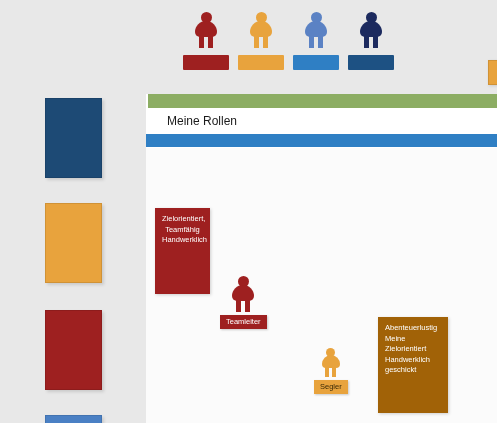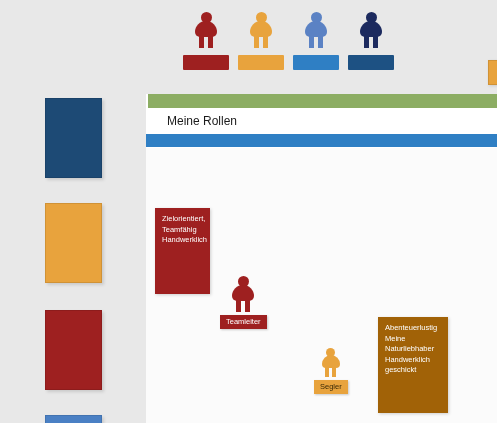--- a/index.html
+++ b/index.html
@@ -237,30 +237,30 @@
     <div class="bar-green"></div>
 
     <div class="title-row">
       <span class="title">Meine Rollen</span>
     </div>
 
     <div class="bar-blue"></div>
 
     <div class="board">
 
-      <div class="note" style="left:9px;top:60px;width:55px;height:86px;background:#9e2020;">
+      <div class="note" style="left:9px;top:60px;width:55px;height:86px;background:#9e2020;text-align:center;">
         <div>Zielorientiert,</div>
         <div>Teamfähig</div>
         <div>Handwerklich</div>
       </div>
 
       <div class="note" style="left:232px;top:169px;width:70px;height:96px;background:#a16207;">
         <div>Abenteuerlustig</div>
         <div>Meine</div>
-        <div>Naturliebhaber</div>
+        <div>Zielorientiert</div>
         <div>Handwerklich</div>
         <div>geschickt</div>
       </div>
 
       <div class="boardfig" style="left:168px;top:200px;">
         <div class="f">
           <div class="person sm" style="color:#e8a33d;">
             <div class="head"></div>
               <div class="body"></div>
             <div class="legL"></div>

